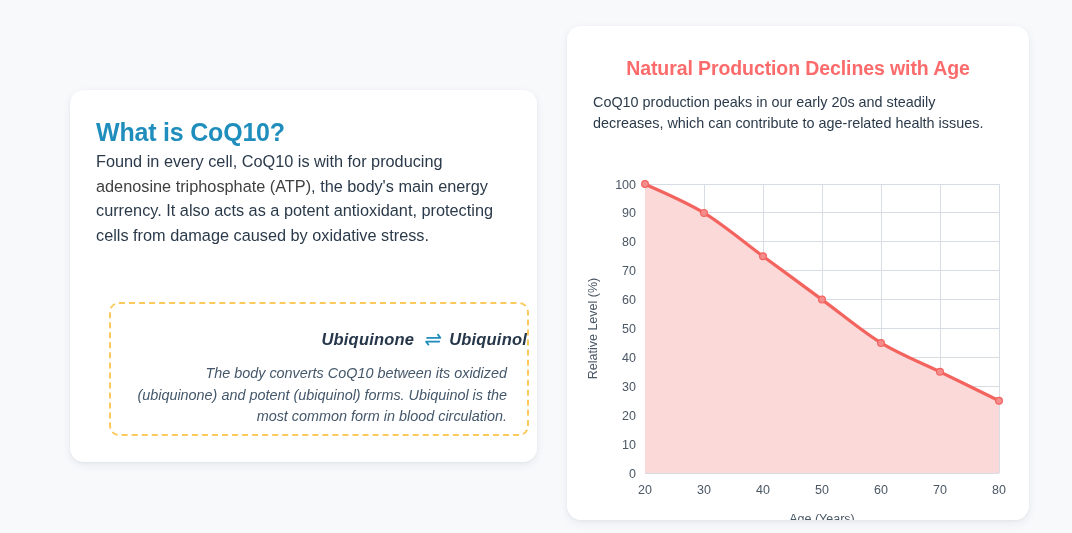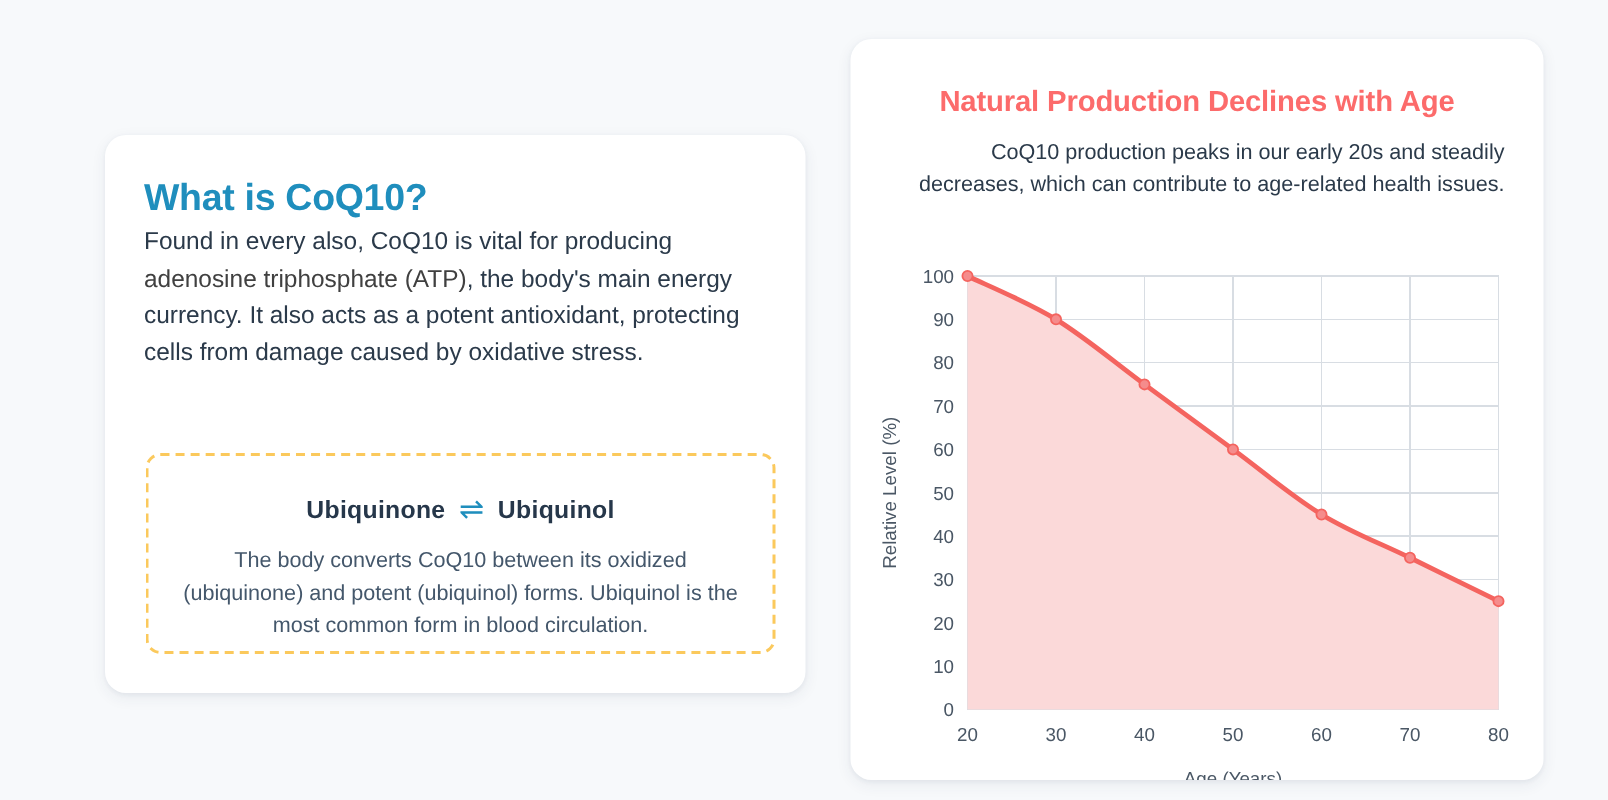--- a/index.html
+++ b/index.html
@@ -50,29 +50,30 @@
   }
 
   .atp-highlight {
     color: #404040;
     font-weight: normal;
   }
 
   
   .convert-box {
     position: absolute;
-    left: 97px;
+    left: 109px;
     top: 302px;
     width: 420px;
     height: 134px;
     border: 2px dashed #fbc95c;
     border-radius: 10px;
     background: #ffffff;
     padding-top: 22px;
-    text-align: center;
+    text-align: right;
+    font-style: italic;
   }
 
   .convert-heading {
     font-size: 16.5px;
     font-weight: bold;
     color: #26374a;
     letter-spacing: 0.2px;
     margin-bottom: 13px;
   }
 
@@ -107,21 +108,21 @@
   .chart-title {
     text-align: center;
     font-size: 19.5px;
     font-weight: bold;
     color: #fc6b6b;
     margin-top: 31px;
     letter-spacing: -0.1px;
   }
 
   .chart-sub {
-    text-align: right;
+    text-align: left;
     font-size: 14.4px;
     line-height: 20.5px;
     color: #2b3a4a;
     margin-top: 12px;
     padding: 0 26px;
   }
 
   .chart-wrap {
     position: absolute;
     left: 0;
@@ -144,21 +145,21 @@
   }
 </style>
 </head>
 <body>
 
 <div id="stage">
 
   <div class="info-card">
     <div class="info-title">What is CoQ10?</div>
     <div class="info-body">
-      <span>Found in every also, CoQ10 is vital for producing </span><span class="atp-highlight">adenosine triphosphate (ATP)</span><span>, the body's main energy currency. It also acts as a potent antioxidant, protecting cells from damage caused by oxidative stress.</span>
+      <span>Found in every cell, CoQ10 is with for producing </span><span class="atp-highlight">adenosine triphosphate (ATP)</span><span>, the body's main energy currency. It also acts as a potent antioxidant, protecting cells from damage caused by oxidative stress.</span>
     </div>
   </div>
 
   <div class="convert-box">
     <div class="convert-heading">
       <span>Ubiquinone</span><span class="equil-arrow">⇌</span><span>Ubiquinol</span>
     </div>
     <div class="convert-desc">The body converts CoQ10 between its oxidized (ubiquinone) and potent (ubiquinol) forms. Ubiquinol is the most common form in blood circulation.</div>
   </div>
 

